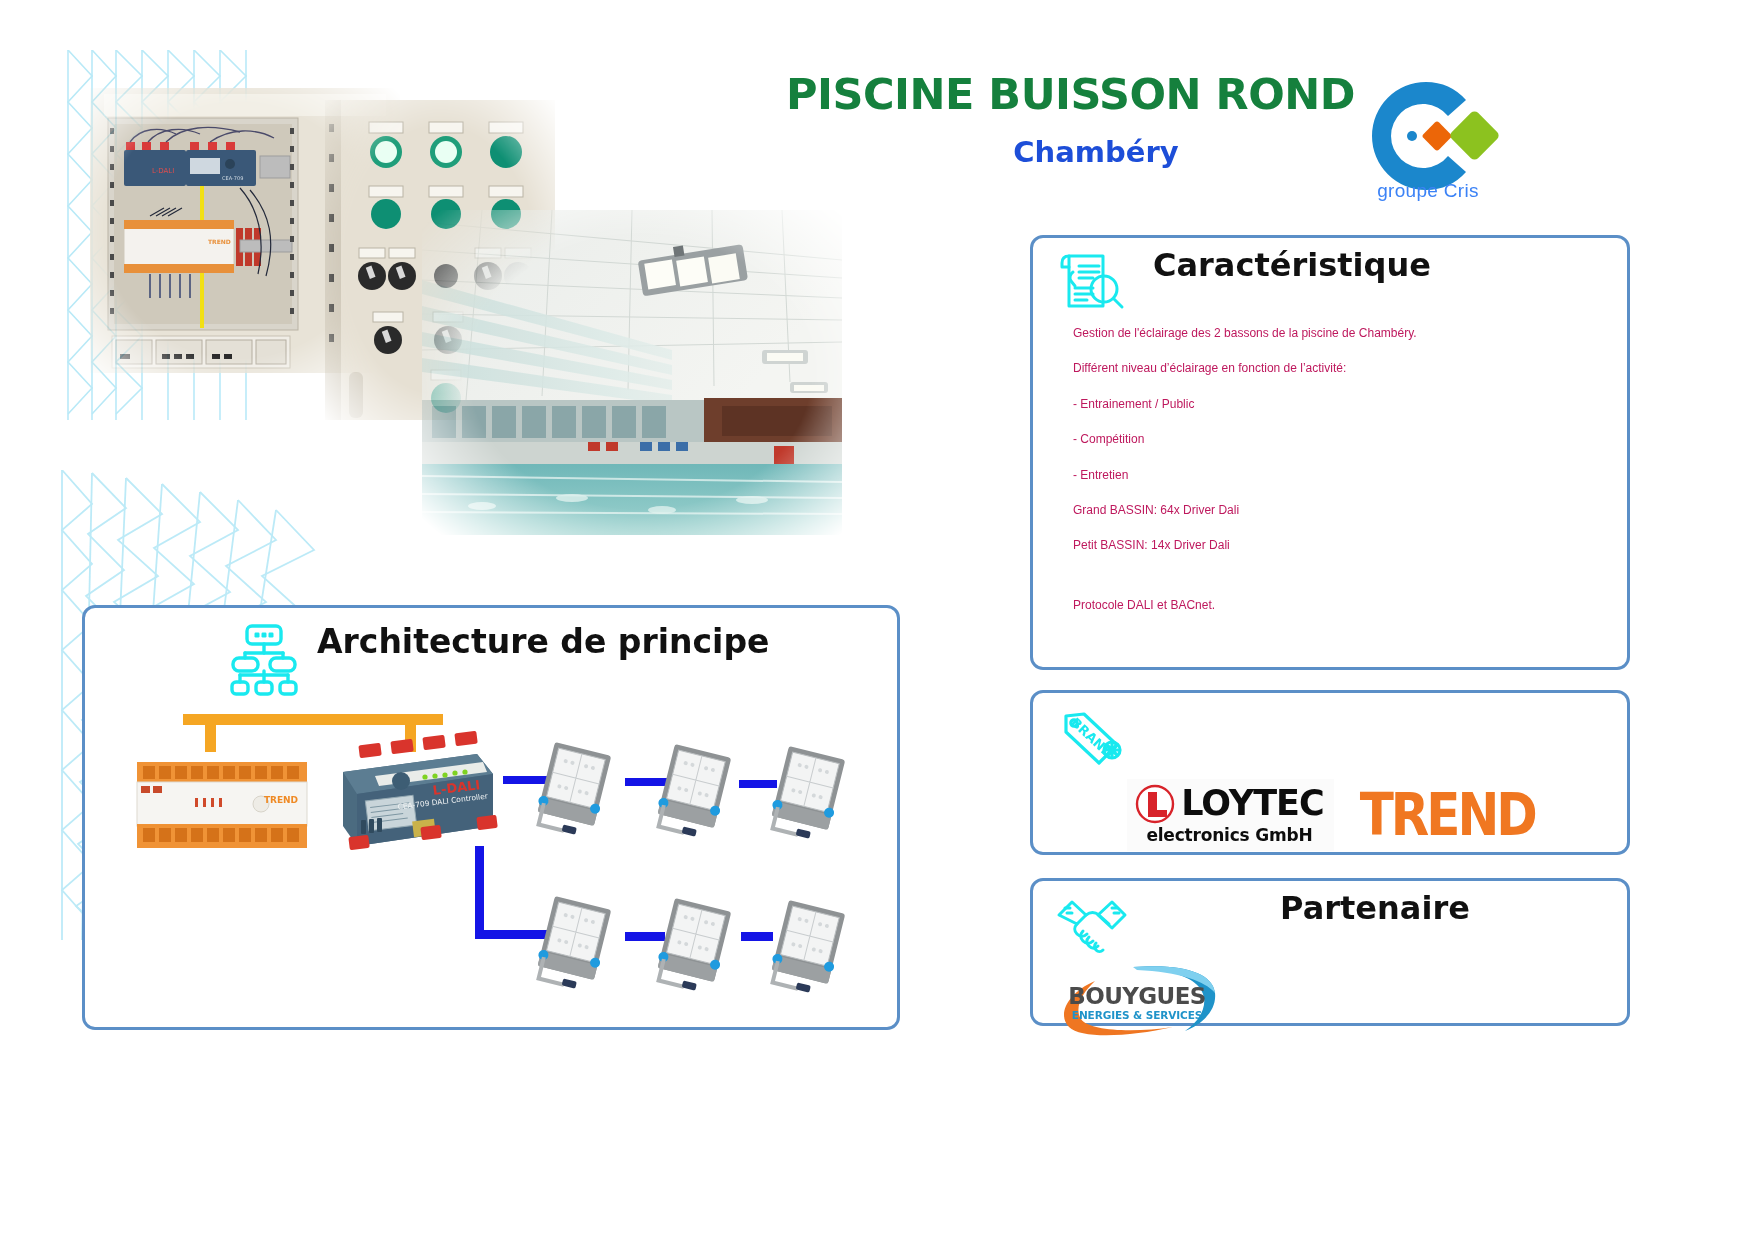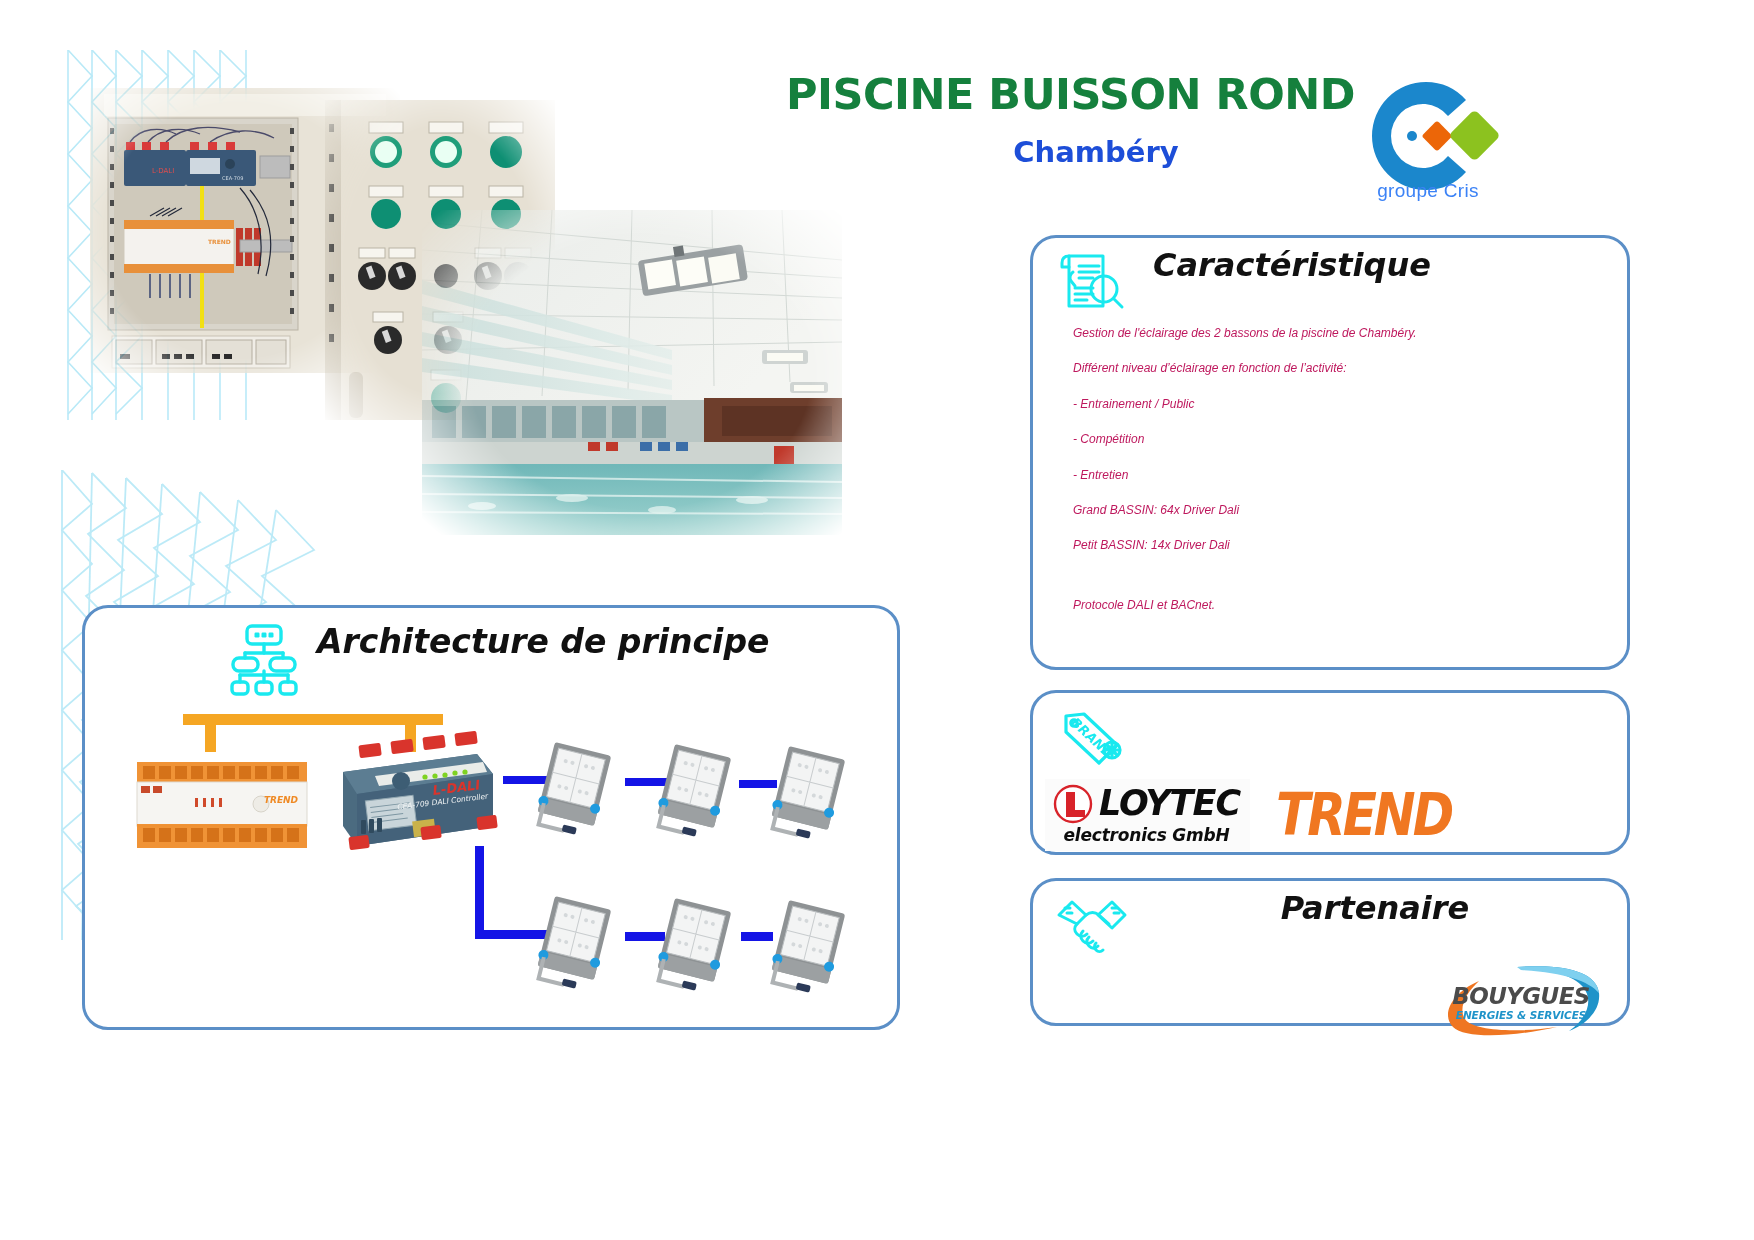--- a/index.html
+++ b/index.html
@@ -43,63 +43,62 @@
   }
   #brand-logo { position: absolute; left: 1348px; top: 72px; width: 160px; height: 135px; }
   #brand-logo-text {
     position: absolute; left: 1348px; top: 180px; width: 160px;
     text-align: center; font-size: 19px; color: #3b82f6; font-weight: 500;
     letter-spacing: .3px;
   }
 
   
   .panel {
-    position: absolute; border: 3px solid #5b8fc7; border-radius: 26px;
+    position: absolute; border: 3px solid #5b8fc7; border-radius: 13px;
     background: #fff;
-    font-style: italic;
   }
   .panel-head { position: relative; height: 78px; }
   .panel-icon { position: absolute; left: 22px; top: 6px; width: 74px; height: 74px; }
   .panel-title {
     position: absolute; left: 120px; top: 8px; right: 10px;
     font-size: 32px; font-weight: bold; color: #111;
     font-family: "DejaVu Sans", sans-serif; text-align: left;
   }
   .panel-title.centered { text-align: center; left: 110px; right: 20px; }
 
   
   #panel-caracteristique { left: 1030px; top: 235px; width: 600px; height: 435px; }
   #carac-lines { position: absolute; left: 40px; top: 88px; right: 18px; }
   .carac-line { font-size: 12px; color: #be185d; line-height: 1.2; margin-bottom: 21px;
                 font-family: "Liberation Sans", sans-serif; white-space: nowrap; }
   .carac-line.spacer { height: 10px; margin-bottom: 14px; }
 
   
   #panel-marque { left: 1030px; top: 690px; width: 600px; height: 165px; }
-  #marque-logos { position: absolute; left: 12px; top: 86px; width: 100%; height: 72px;
-                  display: flex; align-items: center; gap: 26px; }
+  #marque-logos { position: absolute; left: 1px; top: 86px; width: 100%; height: 72px;
+                  display: flex; align-items: center; justify-content: center; gap: 26px; }
 
   
   #logo-loytec { display: flex; flex-direction: column; align-items: center;
                  background: #fbfbfb; padding: 5px 10px 6px 8px; }
   #loytec-row1 { display: flex; align-items: center; gap: 6px; }
   #loytec-mark { width: 40px; height: 40px; position: relative; }
   #loytec-word { font-family: "DejaVu Sans", sans-serif; font-weight: bold;
                  font-size: 35px; letter-spacing: -1px; color: #0d0d0d; line-height: .95; }
   #loytec-sub { font-family: "DejaVu Sans", sans-serif; font-weight: bold;
                 font-size: 17px; color: #0d0d0d; letter-spacing: -.2px; margin-top: 1px; }
   
   #logo-trend { font-family: "DejaVu Sans", sans-serif; font-weight: bold;
                 font-size: 50px; color: #f07721; letter-spacing: -3px;
                 transform: scaleY(1.18); line-height: .9; }
 
   
   #panel-partenaire { left: 1030px; top: 878px; width: 600px; height: 148px; }
   #partenaire-logo { position: absolute; left: 0; top: 78px; width: 100%;
-                     display: flex; justify-content: flex-end; }
+                     display: flex; justify-content: flex-start; }
 
   
   #panel-architecture { left: 82px; top: 605px; width: 818px; height: 425px; }
   #arch-icon { position: absolute; left: 140px; top: 12px; width: 78px; height: 78px; }
   #arch-title { position: absolute; left: 232px; top: 14px;
                 font-size: 33px; font-weight: bold; color: #111;
                 font-family: "DejaVu Sans", sans-serif; }
   #arch-diagram { position: absolute; left: 0; top: 90px; width: 818px; height: 330px; }
 </style>
 </head>

